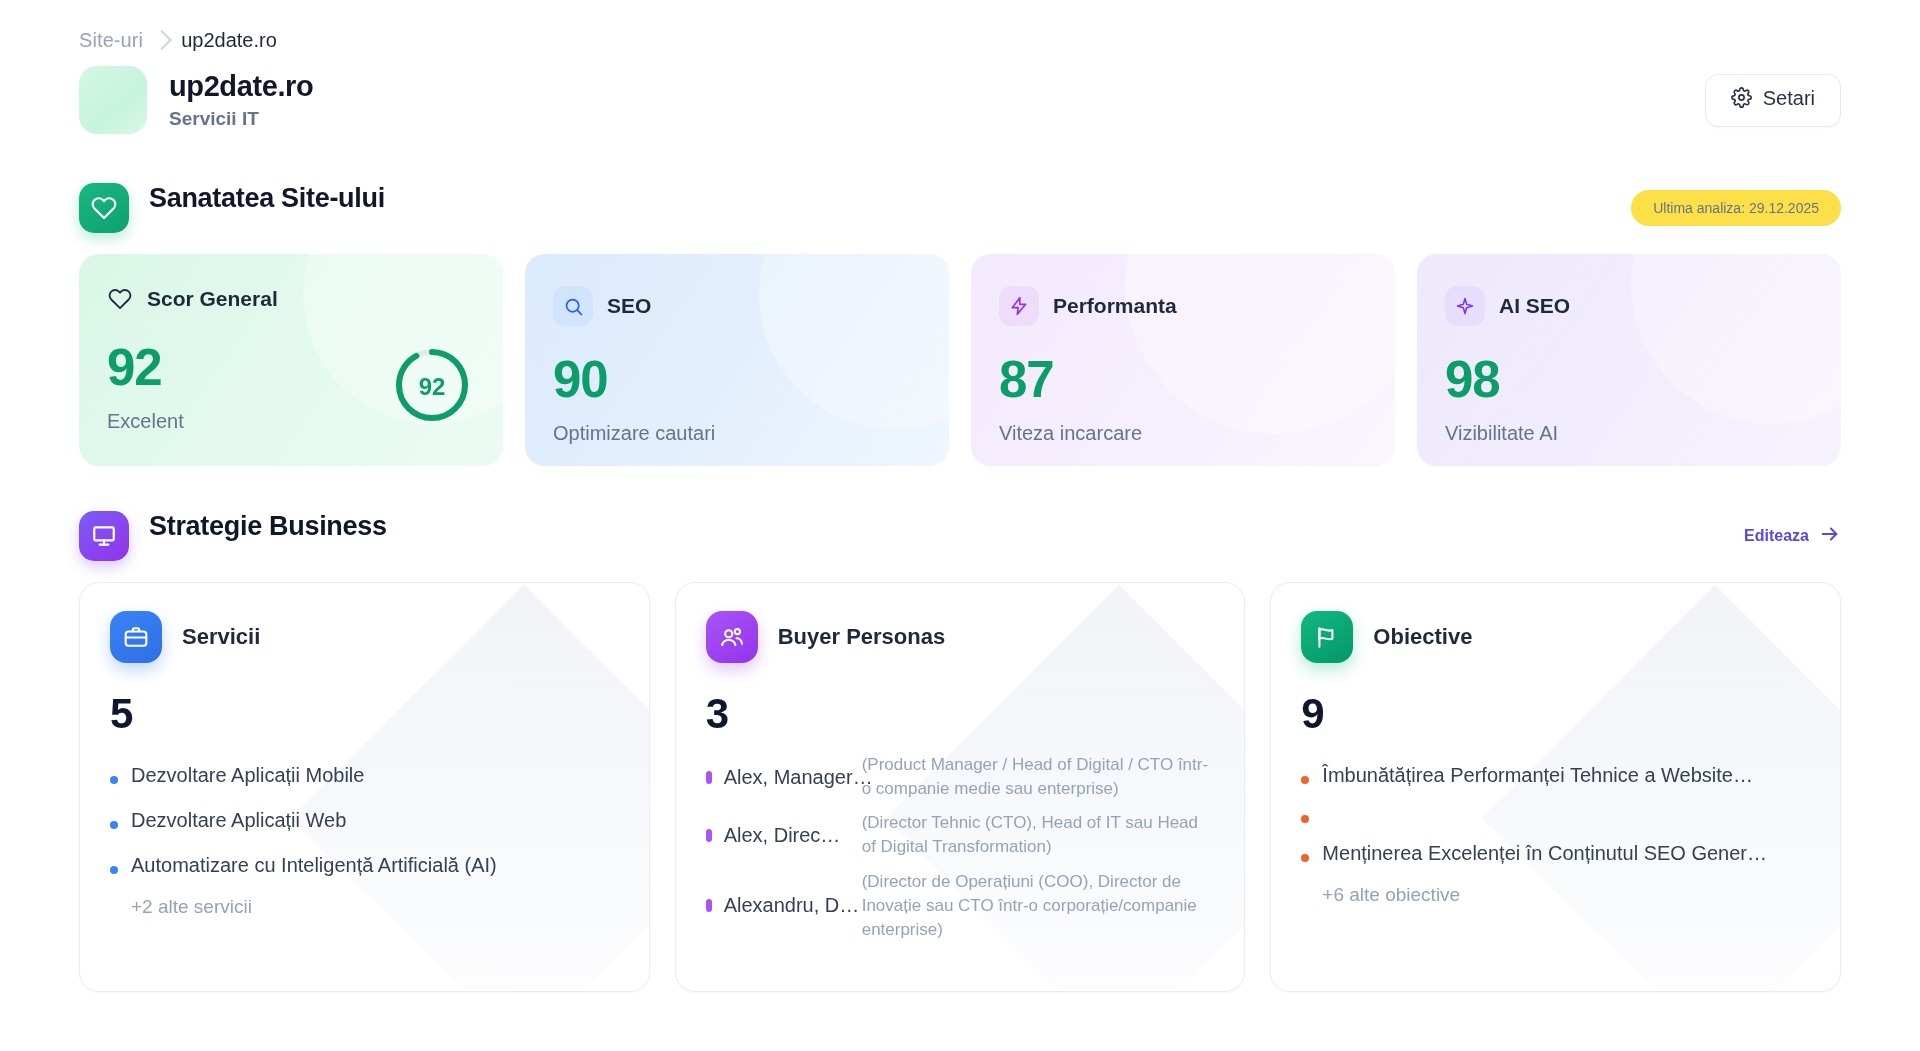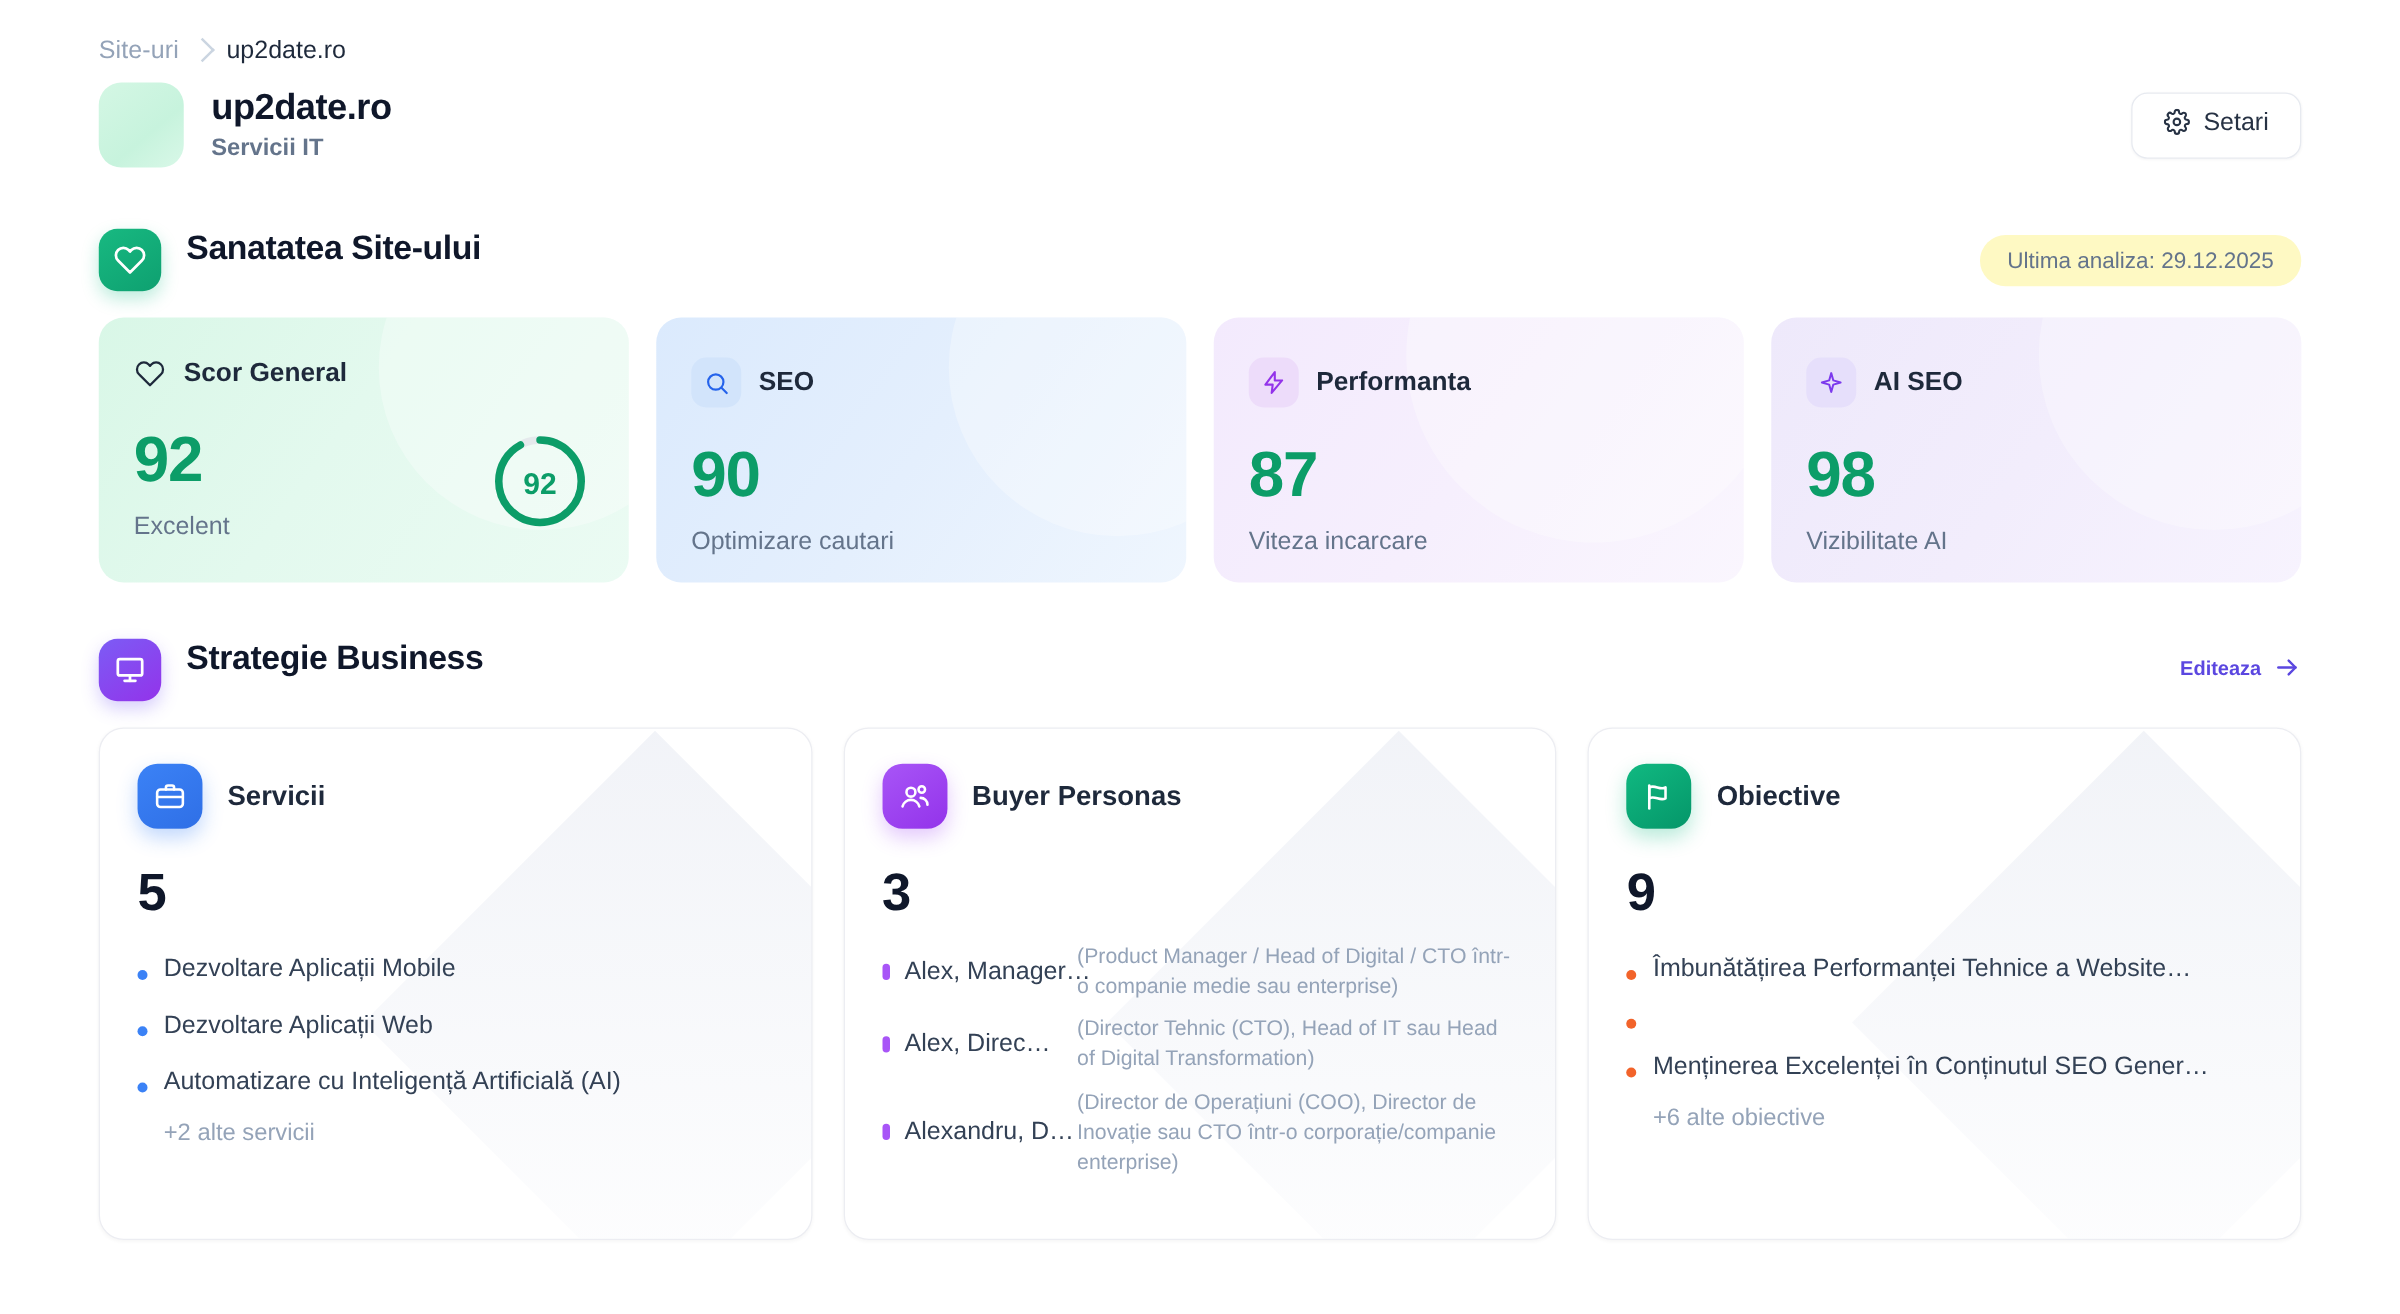--- a/index.html
+++ b/index.html
@@ -31,21 +31,21 @@
     box-shadow: 0 1px 2px rgba(15,23,42,.04);
   }
 
   
   .section-head { display: flex; align-items: center; justify-content: space-between; margin-top: 42px; height: 56px; }
   .sh-left { display: flex; align-items: flex-start; gap: 20px; }
   .sh-badge { width: 50px; height: 50px; border-radius: 15px; display: flex; align-items: center; justify-content: center; }
   .sh-badge.green { background: linear-gradient(145deg,#18b981 0%,#0ea070 100%); box-shadow: 0 6px 14px rgba(16,185,129,.28); }
   .sh-badge.purple { background: linear-gradient(145deg,#7c5cf5 0%,#9333ea 100%); box-shadow: 0 6px 14px rgba(124,92,245,.3); }
   .sh-title { font-size: 27px; font-weight: 800; color: #0f172a; letter-spacing: -0.3px; }
-  .pill-date { background: #fef9c3; color: #64748b; font-size: 18px; padding: 10px 22px; border-radius: 999px; }
+  .pill-date { background: #fde047; color: #64748b; font-size: 14px; padding: 10px 22px; border-radius: 999px; }
   .edit-link { display: flex; align-items: center; gap: 10px; color: #5b47e0; font-size: 16px; font-weight: 700; cursor: pointer; }
 
   
   .score-row { display: flex; gap: 22px; margin-top: 18px; }
   .score-card { position: relative; flex: 1; height: 212px; border-radius: 20px; padding: 32px 28px; overflow: hidden; }
   .score-card .blob { position: absolute; border-radius: 50%; pointer-events: none; }
   .sc-green  { background: linear-gradient(125deg,#d9f7e7 0%,#e3f9ee 45%,#ebfbf3 100%); }
   .sc-blue   { background: linear-gradient(125deg,#dbeafd 0%,#e4effd 50%,#eff6fe 100%); }
   .sc-purple { background: linear-gradient(125deg,#f3eafd 0%,#f6effd 50%,#faf6fe 100%); }
   .sc-violet { background: linear-gradient(125deg,#eee9fb 0%,#f2edfc 50%,#f7f3fe 100%); }

